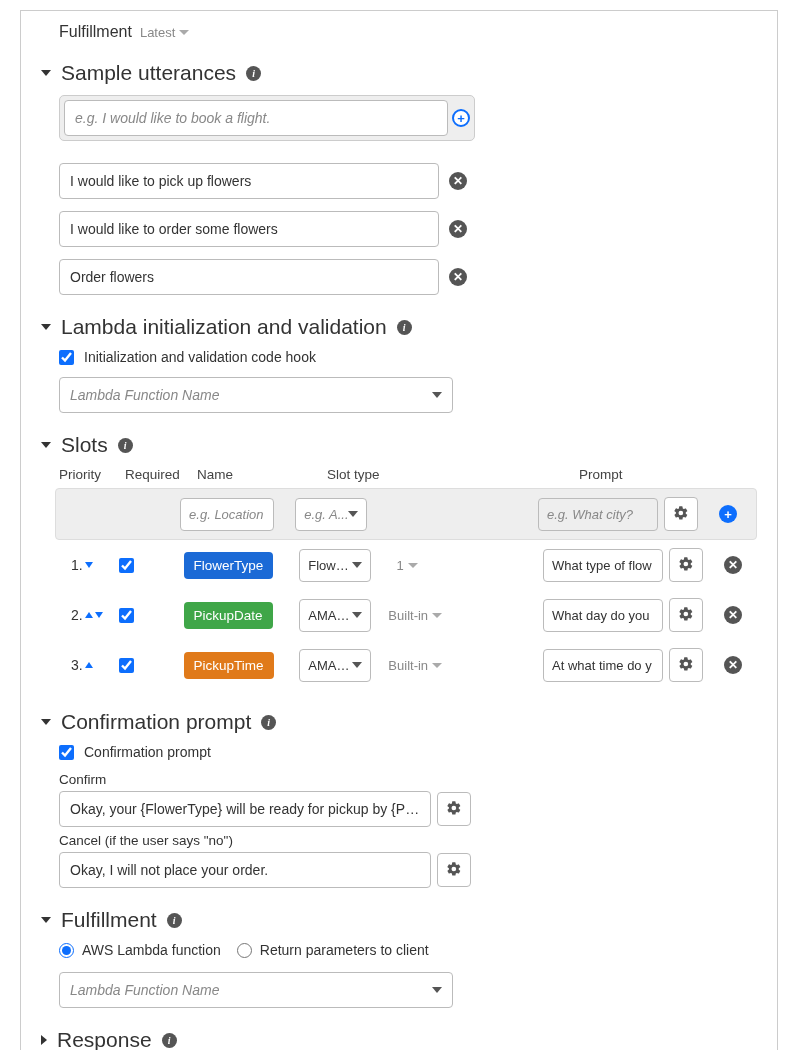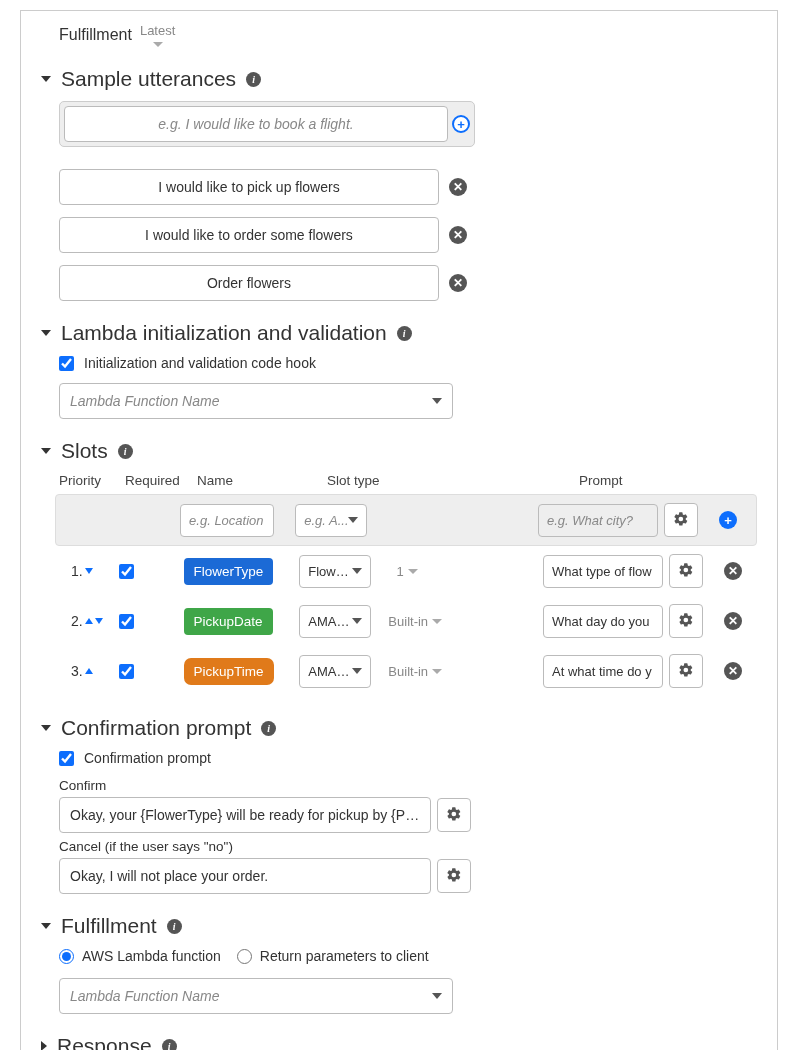--- a/index.html
+++ b/index.html
@@ -7,40 +7,40 @@
   font-family: -apple-system, BlinkMacSystemFont, "Segoe UI", Arial, sans-serif;
   font-size: 14px;
   color: #333;
   background: #fff;
   padding: 10px 20px 30px 20px;
   width: 798px;
 }
 .container { border: 1px solid #ccc; padding: 0 20px 20px 20px; }
 .intent-header { display: flex; align-items: center; gap: 8px; padding: 12px 0 0 18px; }
 .intent-name { font-size: 16px; color: #333; }
-.version-label { color: #888; font-size: 13px; display: inline-flex; align-items: center; gap: 4px; cursor: pointer; flex-direction: column; }
+.version-label { color: #888; font-size: 13px; display: inline-flex; align-items: center; gap: 4px; cursor: pointer; }
 .section { margin-top: 20px; }
 .section-header {
   display: flex; align-items: center; gap: 10px; cursor: pointer; user-select: none;
 }
 .caret { width: 0; height: 0; border-left: 5px solid transparent; border-right: 5px solid transparent; }
 .caret-down { border-top: 6px solid #333; }
 .caret-right { border-left: 6px solid #333; border-top: 5px solid transparent; border-bottom: 5px solid transparent; border-right: 0; }
 .caret-gray-down { border-top: 5px solid #aaa; }
 .section-title { font-size: 21px; color: #333; font-weight: 400; }
 .info-icon {
   display: inline-flex; align-items: center; justify-content: center;
   width: 15px; height: 15px; border-radius: 50%; background: #555; color: #fff;
   font-size: 10px; font-weight: bold; font-style: italic; font-family: Georgia, serif;
 }
 .section-body { margin-top: 10px; padding-left: 18px; }
 
 .input-row { display: flex; align-items: center; gap: 10px; margin-bottom: 12px; }
 .text-input {
-  border: 1px solid #bbb; border-radius: 4px; padding: 9px 10px; font-size: 14px; color: #333; width: 380px; text-align: center;
+  border: 1px solid #bbb; border-radius: 4px; padding: 9px 10px; font-size: 14px; color: #333; width: 380px;
 }
 .text-input::placeholder { color: #888; font-style: italic; }
 .add-box {
   background: #eee; border: 1px solid #ccc; border-radius: 5px; padding: 4px;
   display: flex; align-items: center; gap: 4px; width: 416px;
 }
 .add-box .text-input { flex: 1; background: #fff; width: auto; }
 .btn-add {
   width: 18px; height: 18px; border-radius: 50%; background: #fff; border: 2.5px solid #0d6efd;
   color: #0d6efd; display: inline-flex; align-items: center; justify-content: center;
@@ -93,21 +93,21 @@
   border: 1px solid #bbb; border-radius: 4px; padding: 8px 8px; font-size: 13px; width: 72px;
   display: flex; justify-content: space-between; align-items: center; cursor: pointer; background: #fff;
 }
 .slot-type-select .placeholder { color: #888; font-style: italic; white-space: nowrap; overflow: hidden; }
 .slot-type-select .val { color: #333; white-space: nowrap; overflow: hidden; text-overflow: ellipsis; }
 .slot-badge {
   display: inline-block; color: #fff; border-radius: 4px; padding: 6px 10px; font-size: 13.5px; font-weight: 500;
 }
 .badge-blue { background: #1b6ad6; }
 .badge-green { background: #3fa648; }
-.badge-orange { background: #e07a1a; border-radius: 7px; }
+.badge-orange { background: #e07a1a; }
 .slot-extra { width: 72px; color: #888; font-size: 13px; display: flex; align-items: center; gap: 4px; justify-content: center; }
 .prompt-wrap { display: flex; align-items: center; gap: 6px; }
 .prompt-input {
   border: 1px solid #bbb; border-radius: 4px; padding: 8px 8px; font-size: 13px; width: 120px;
   white-space: nowrap; overflow: hidden; text-overflow: ellipsis; color: #333; cursor: text; margin-left: 20px;
 }
 .prompt-input.placeholder { color: #888; font-style: italic; }
 .gear-btn {
   border: 1px solid #bbb; border-radius: 4px; width: 34px; height: 34px;
   display: inline-flex; align-items: center; justify-content: center; cursor: pointer; background: #fff;

